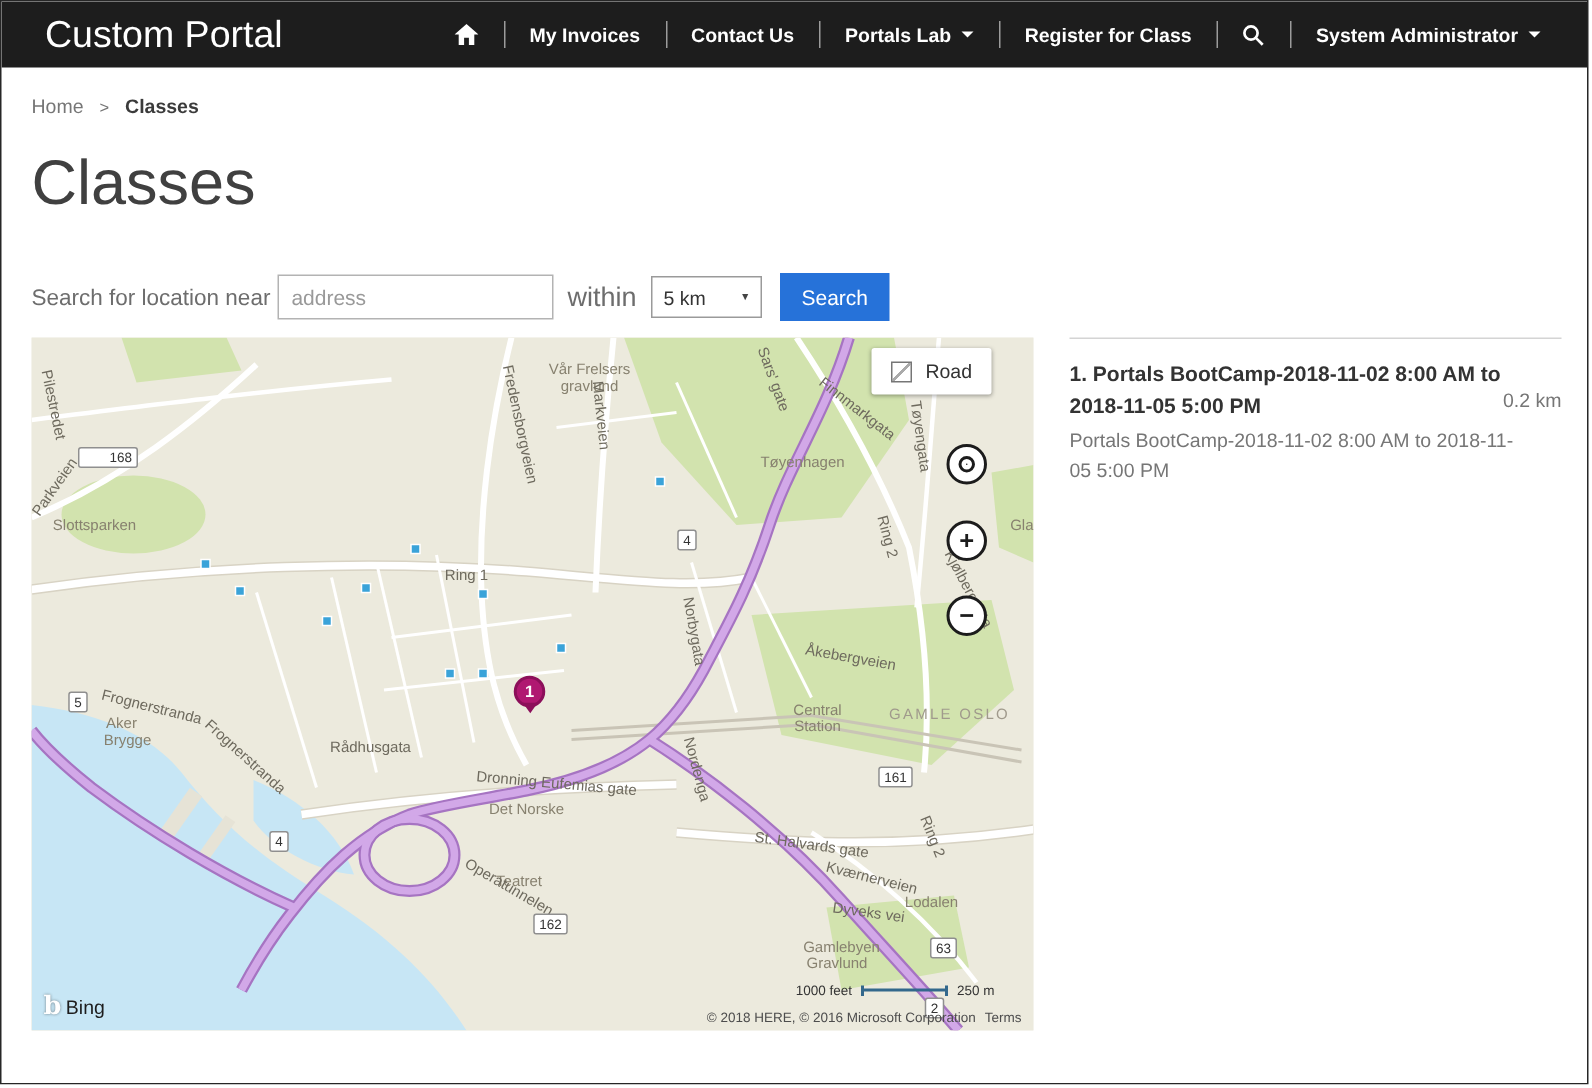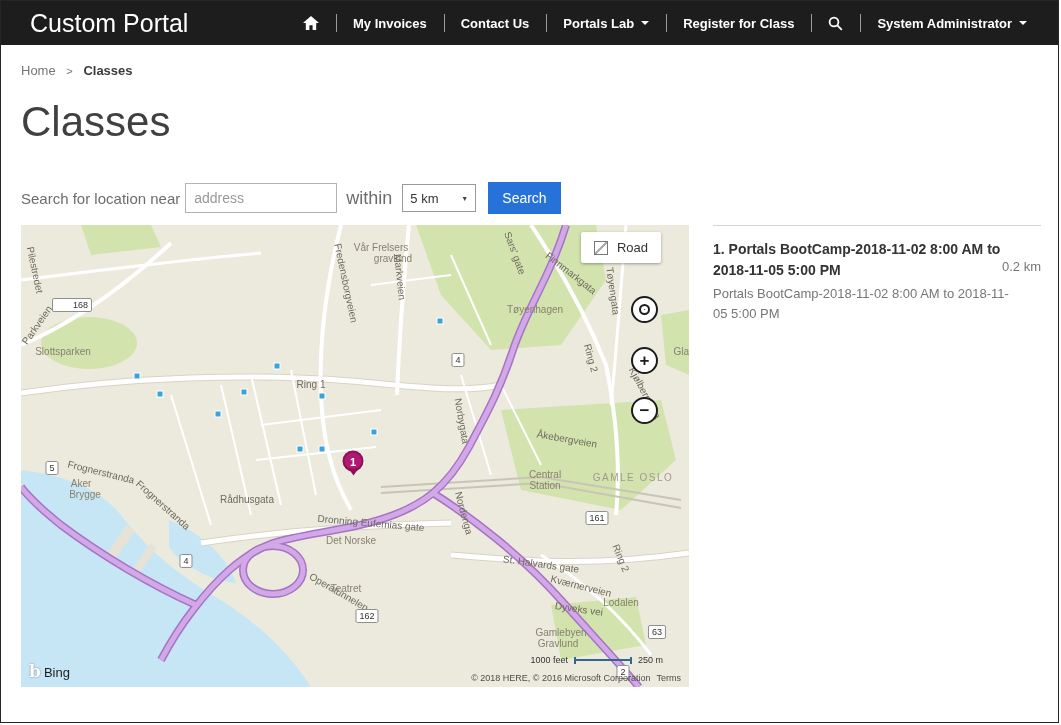--- a/index.html
+++ b/index.html
@@ -21,21 +21,21 @@
   
   .breadcrumb { padding: 18px 0 0 20px; font-size: 13px; }
   .breadcrumb a { color: #767676; text-decoration: none; }
   .crumb-sep { color: #767676; margin: 0 7px; font-size: 11px; }
   .crumb-current { color: #3b3b3b; font-weight: bold; }
   h1.page-title { margin: 22px 0 0 20px; font-size: 42px; font-weight: 300; color: #404040; line-height: 1.05; }
 
   
   .search-row { display: flex; align-items: center; margin-top: 38px; padding-left: 20px; }
   .search-label { font-size: 15px; color: #6d6d6d; margin-right: 5px; }
-  .loc-input { width: 152px; height: 30px; padding: 6px 8px; border: 1px solid #b3b3b3; font-size: 14px;
+  .loc-input { width: 184px; height: 30px; padding: 6px 8px; border: 1px solid #b3b3b3; font-size: 14px;
                color: #444; font-family: inherit; }
   .loc-input::placeholder { color: #999; }
   .within-label { margin: 0 10px 0 9px; font-size: 18px; color: #6d6d6d; }
   .select { width: 74px; height: 28px; border: 1px solid #9a9a9a; display: flex; align-items: center;
             justify-content: space-between; padding: 0 7px; font-size: 13px; color: #333; background: #fff; cursor: pointer; }
   .select-caret { font-size: 7px; color: #444; }
   .btn-search { margin-left: 12px; background: #2672d9; color: #fff; border: 0; font-size: 14px;
                 padding: 8px 14px; font-family: inherit; cursor: pointer; }
 
   
@@ -228,21 +228,21 @@
           <rect x="276" y="221" width="6" height="6"></rect>
             <rect x="298" y="221" width="6" height="6"></rect>
           <rect x="350" y="204" width="6" height="6"></rect>
             <rect x="416" y="93" width="6" height="6"></rect>
           <rect x="298" y="168" width="6" height="6"></rect>
             <rect x="253" y="138" width="6" height="6"></rect>
         </g>
       </svg>
 
       <div class="map-labels">
-          <span class="map-label place" style="left: 360px; top: 22px; transform: translate(-50%, -50%);">Vår Frelsers</span>
+          <span class="map-label place" style="left: 372px; top: 22px; transform: translate(-50%, -50%);">Vår Frelsers</span>
           <span class="map-label place" style="left: 372px; top: 33px; transform: translate(-50%, -50%);">gravlund</span>
           <span class="map-label road" style="left: 14px; top: 45px; transform: translate(-50%, -50%) rotate(78deg);">Pilestredet</span>
           <span class="map-label road" style="left: 16px; top: 100px; transform: translate(-50%, -50%) rotate(-55deg);">Parkveien</span>
           <span class="map-label place" style="left: 42px; top: 126px; transform: translate(-50%, -50%);">Slottsparken</span>
           <span class="map-label shield" style="left: 51px; top: 80px; transform: translate(-50%, -50%); padding-left: 20px;">168</span>
           <span class="map-label road" style="left: 80px; top: 247px; transform: translate(-50%, -50%) rotate(14deg);">Frognerstranda</span>
           <span class="map-label road" style="left: 142px; top: 280px; transform: translate(-50%, -50%) rotate(42deg);">Frognerstranda</span>
           <span class="map-label place" style="left: 60px; top: 258px; transform: translate(-50%, -50%);">Aker</span>
           <span class="map-label place" style="left: 64px; top: 269px; transform: translate(-50%, -50%);">Brygge</span>
           <span class="map-label shield" style="left: 31px; top: 243px; transform: translate(-50%, -50%);">5</span>
@@ -271,21 +271,21 @@
           <span class="map-label place" style="left: 325px; top: 326px; transform: translate(-50%, -50%); margin-top: 37px;">Teatret</span>
           <span class="map-label road" style="left: 318px; top: 367px; transform: translate(-50%, -50%) rotate(30deg);">Operatunnelen</span>
           <span class="map-label shield" style="left: 346px; top: 391px; transform: translate(-50%, -50%);">162</span>
           <span class="map-label road" style="left: 520px; top: 339px; transform: translate(-50%, -50%) rotate(8deg);">St. Halvards gate</span>
           <span class="map-label road" style="left: 600px; top: 333px; transform: translate(-50%, -50%) rotate(68deg);">Ring 2</span>
           <span class="map-label road" style="left: 560px; top: 361px; transform: translate(-50%, -50%) rotate(14deg);">Kværnerveien</span>
           <span class="map-label road" style="left: 558px; top: 384px; transform: translate(-50%, -50%) rotate(8deg);">Dyveks vei</span>
           <span class="map-label place" style="left: 600px; top: 377px; transform: translate(-50%, -50%);">Lodalen</span>
           <span class="map-label place" style="left: 540px; top: 407px; transform: translate(-50%, -50%);">Gamlebyen</span>
           <span class="map-label place" style="left: 537px; top: 418px; transform: translate(-50%, -50%);">Gravlund</span>
-          <span class="map-label shield" style="left: 636px; top: 407px; transform: translate(-50%, -50%);">63</span>
+          <span class="map-label shield" style="left: 608px; top: 407px; transform: translate(-50%, -50%);">63</span>
           <span class="map-label shield" style="left: 602px; top: 447px; transform: translate(-50%, -50%);">2</span>
         </div>
 
       <div class="map-pin" style="background-color: rgb(176, 24, 113);">
         <span>1</span>
       </div>
 
       <button class="map-style-btn">
         <span class="style-icon"></span>
         <span>Road</span>

